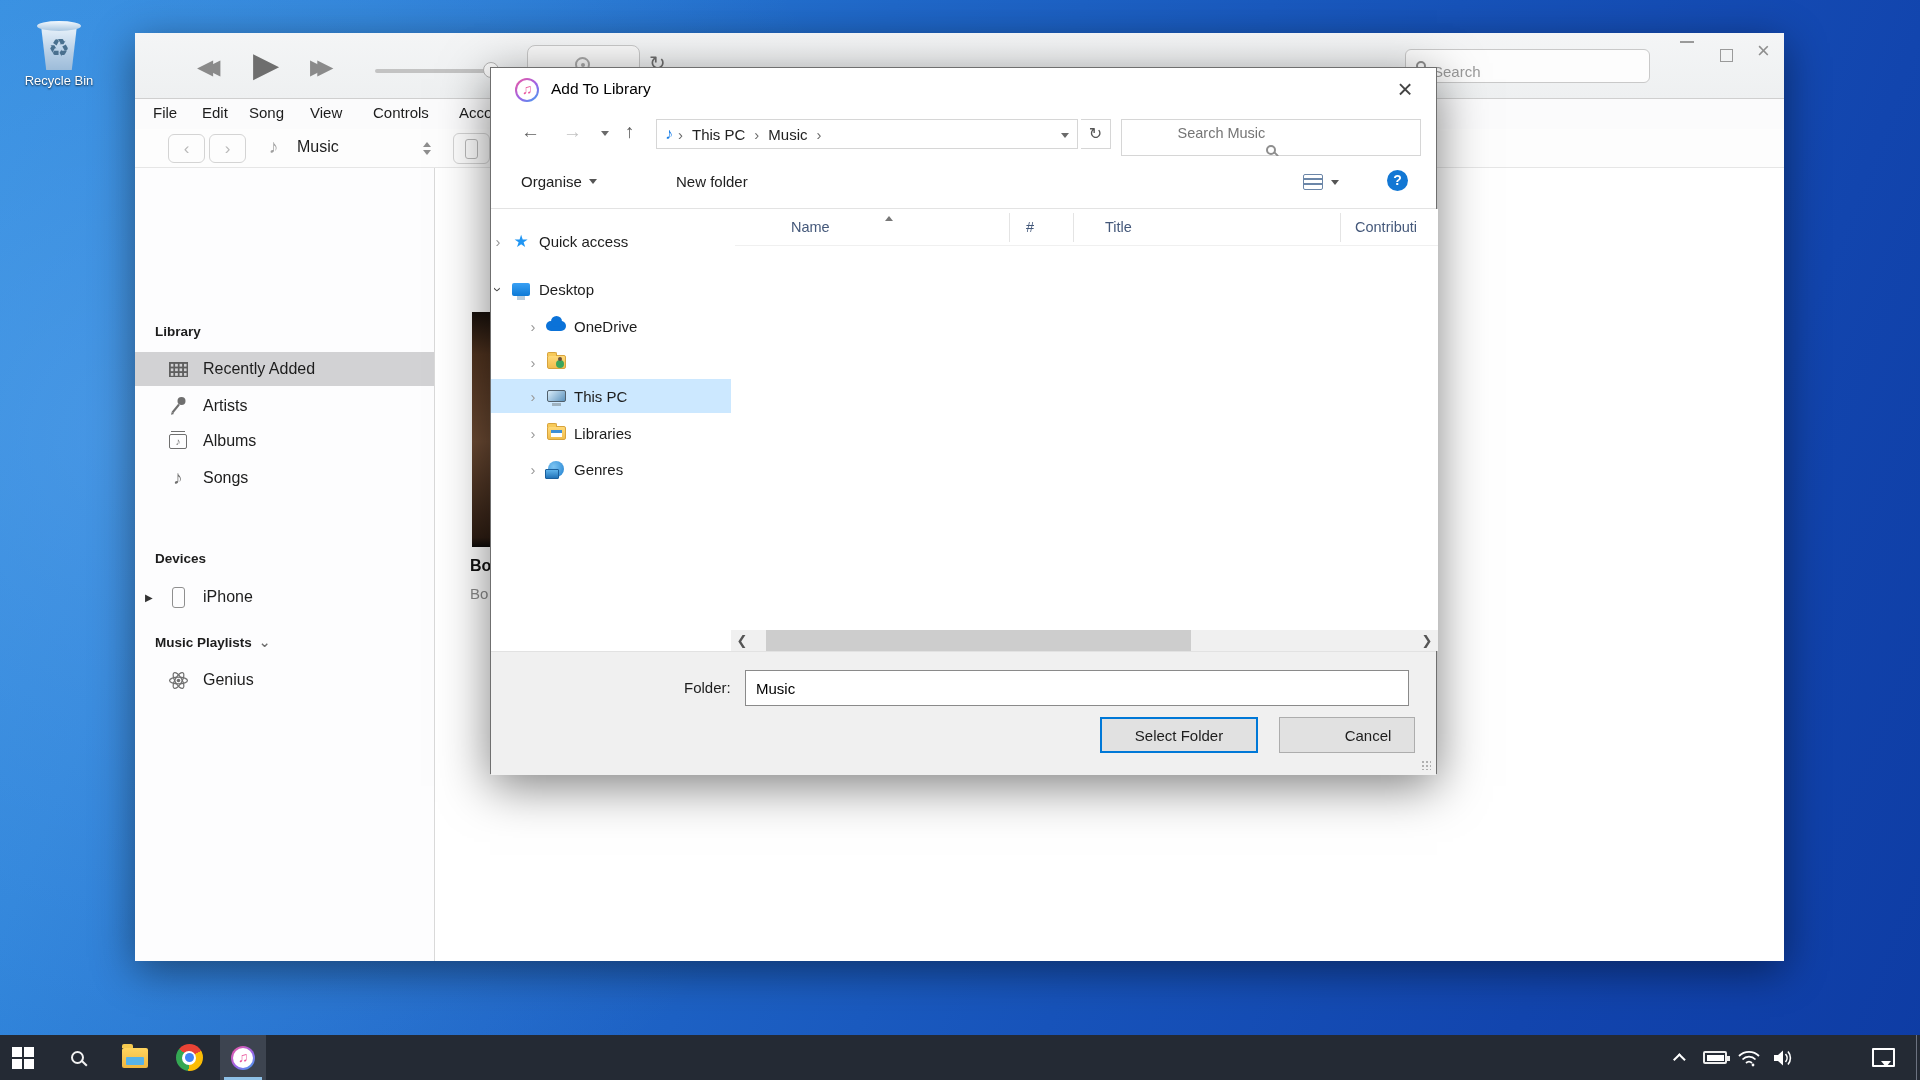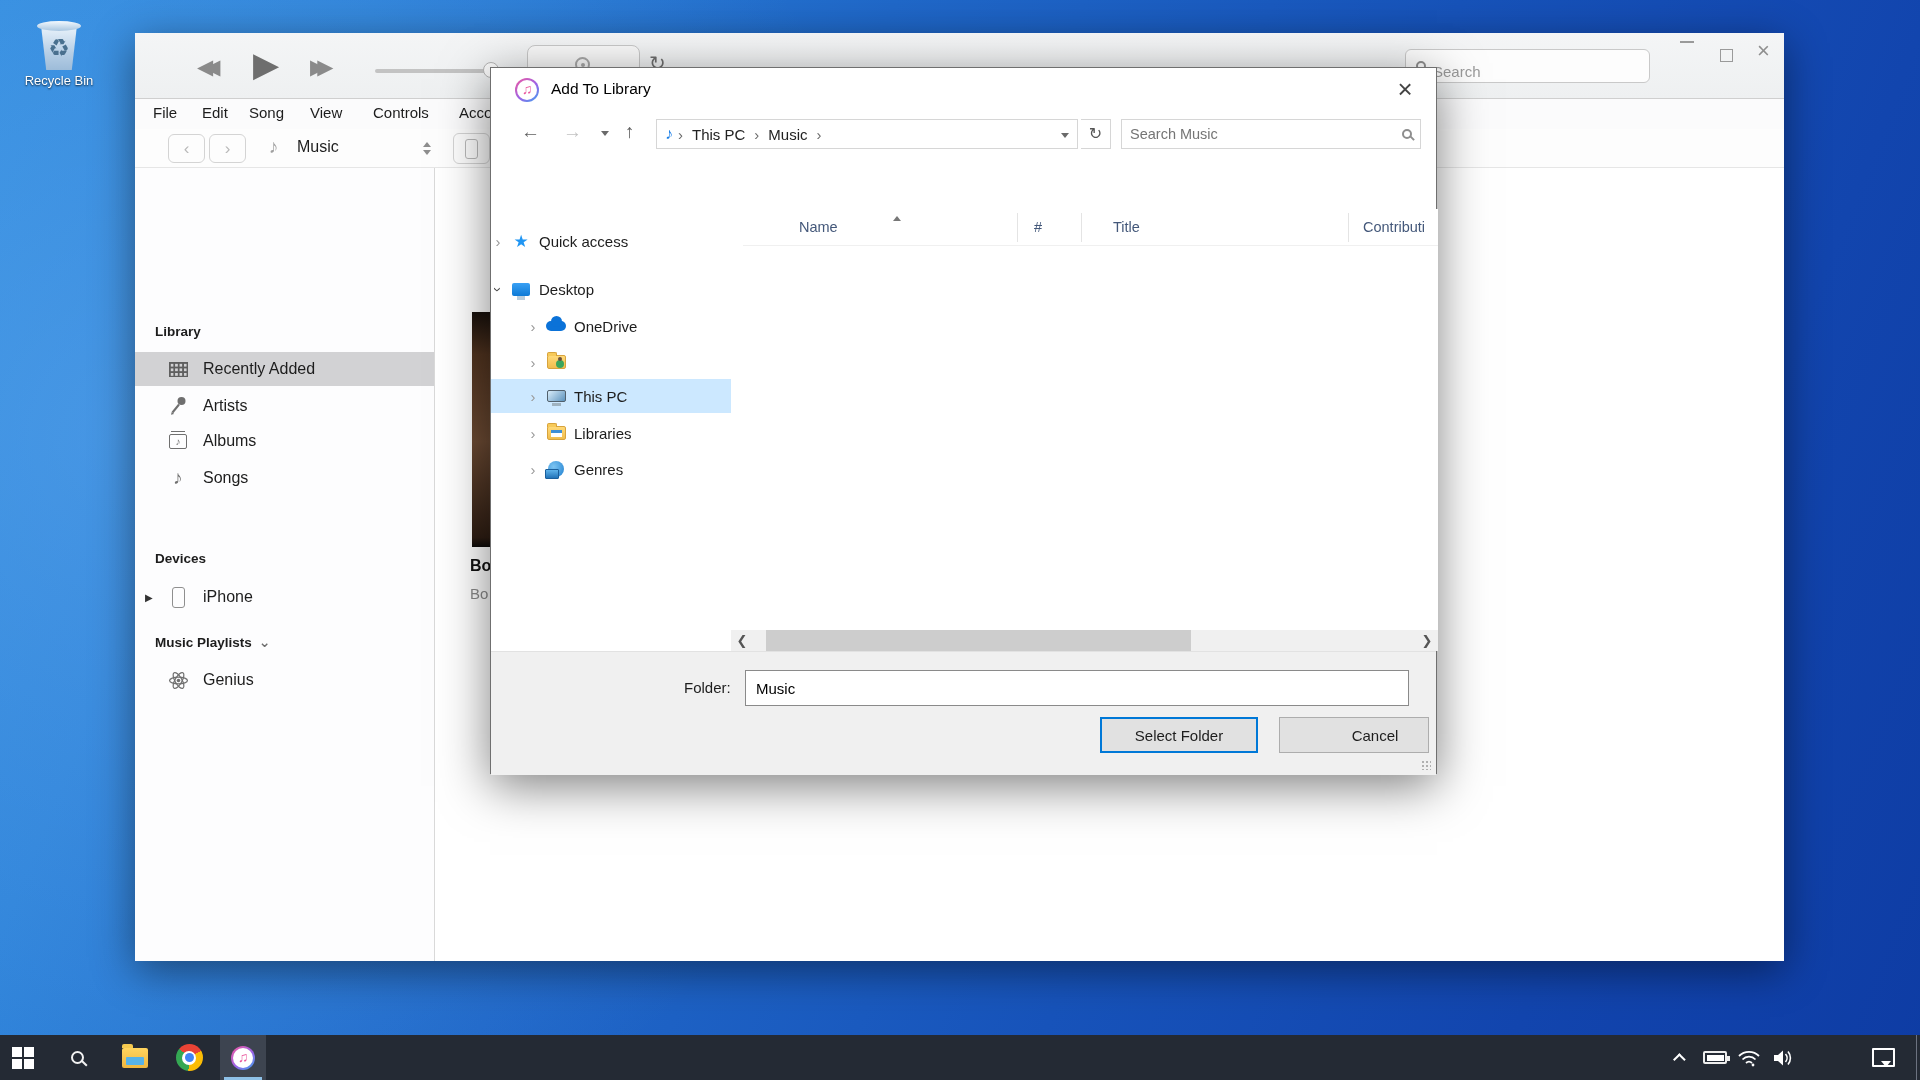--- a/index.html
+++ b/index.html
@@ -114,22 +114,22 @@
   #dn-chev { width:0; height:0; border:4.5px solid transparent; border-top:5.5px solid #6a6a6a; top:19px; }
   #breadcrumb { position:absolute; left:165px; top:7px; width:422px; height:30px; background:#fff;
     border:1px solid #d6d6d6; display:flex; align-items:center; font-size:15px; color:#222; }
   #breadcrumb .crumb { padding:0 4px; cursor:pointer; }
   #breadcrumb .sep { color:#6a6a6a; font-size:15px; padding:0 5px; cursor:pointer; }
   #bc-note { color:#1a7fe8; font-size:16px; padding-left:8px; }
   #bc-dd { position:absolute; right:8px; width:0; height:0; border:4.5px solid transparent;
     border-top:5.5px solid #6a6a6a; top:13px; }
   #dlg-refresh { position:absolute; left:590px; top:7px; width:30px; height:30px; border:1px solid #d6d6d6;
     border-left:none; background:#fff; text-align:center; line-height:28px; font-size:16px; color:#555; cursor:pointer; }
-  #dlg-search { position:absolute; left:630px; top:7px; width:300px; height:30px; background:#fff;
-    border:1px solid #d6d6d6; display:flex; align-items:center; padding:0 8px; }
+  #dlg-search { position:absolute; left:630px; top:7px; width:300px; height:37px; background:#fff;
+    border:1px solid #d6d6d6; display:flex; align-items:center; padding:0 8px;flex-direction:column; }
   #dlg-search input { border:none; outline:none; flex:1; font-size:14.5px; font-family:inherit; color:#333; }
   #dlg-search input::placeholder { color:#757575; }
 
   #dlg-toolbar { position:absolute; left:0; top:88px; width:100%; height:53px; background:#fff;
     border-bottom:1px solid #e3e3e3; }
   .tb-item { position:absolute; top:17px; font-size:15px; color:#222; cursor:pointer; }
   .tb-caret { display:inline-block; width:0; height:0; border:4px solid transparent;
     border-top:5px solid #555; margin-left:7px; vertical-align:middle; }
   #views-btn { position:absolute; left:812px; top:18px; width:20px; height:16px; cursor:pointer;
     border:1.5px solid #6b86a8; border-radius:2px;
@@ -165,21 +165,21 @@
   .fold .person::before { content:""; position:absolute; left:2px; top:-3px; width:4px; height:4px;
     border-radius:50%; background:#6b4f3a; }
   .fold .shelf { position:absolute; left:3px; top:3px; right:3px; height:7px; background:#fff;
     border-top:3px solid #3f8fd6; }
   .net-icon { width:16px; height:16px; border-radius:50%; position:relative;
     background:radial-gradient(circle at 35% 35%,#7cc4f2,#1d7fd0); }
   .net-icon::after { content:""; position:absolute; left:-3px; bottom:-2px; width:12px; height:8px;
     background:linear-gradient(#5db2ea,#2173b8); border:1px solid #1a5f9c; border-radius:1px; }
 
   #list-pane { position:absolute; left:240px; top:141px; width:707px; height:435px; background:#fff; overflow:hidden; }
-  #col-headers { position:absolute; left:12px; top:0; width:100%; height:37px; border-bottom:1px solid #f0f0f0; }
+  #col-headers { position:absolute; left:4px; top:0; width:100%; height:37px; border-bottom:1px solid #f0f0f0; }
   .col-h { position:absolute; top:10px; font-size:14.5px; color:#44587a; cursor:pointer; }
   .col-sep { position:absolute; top:4px; width:1px; height:29px; background:#e4e4e4; }
   #sort-caret { position:absolute; left:150px; top:3px; width:0; height:0; border:4px solid transparent;
     border-bottom:5px solid #777; }
   .file-row { position:absolute; left:0; width:100%; height:34px; display:flex; align-items:center;
     cursor:pointer; }
   .file-fold { width:17px; height:19px; margin:0 10px 0 42px; flex:none;
     background:linear-gradient(105deg,#ffe089,#efc257); border:1px solid #d8a33c; border-radius:2px; position:relative; }
   .file-fold::before { content:""; position:absolute; top:1px; left:-3px; width:3px; height:17px;
     background:#f9d470; border:1px solid #d8a33c; }
@@ -191,21 +191,21 @@
   #hthumb { position:absolute; left:35px; top:0; width:425px; height:21px; background:#cdcdcd; cursor:grab; }
 
   #dlg-footer { position:absolute; left:0; top:583px; width:100%; height:124px; background:#f0f0f0;
     border-top:1px solid #e2e2e2; }
   #folder-label { position:absolute; left:193px; top:27px; font-size:15px; color:#1d1d1d; }
   #folder-input { position:absolute; left:254px; top:18px; width:664px; height:36px; border:1px solid #8a8a8a;
     background:#fff; font-size:15px; font-family:inherit; padding:0 10px; color:#000; outline:none; }
   .dlg-btn { position:absolute; top:65px; height:36px; background:#e1e1e1; font-size:15px;
     font-family:inherit; color:#1d1d1d; cursor:pointer; }
   #btn-select { left:609px; width:158px; border:2px solid #0078d7; }
-  #btn-cancel { left:788px; width:150px; border:1px solid #adadad;padding-left:42px; }
+  #btn-cancel { left:788px; width:136px; border:1px solid #adadad;padding-left:42px; }
   #resize-grip { position:absolute; right:5px; bottom:5px; width:10px; height:10px;
     background-image:radial-gradient(#b0b0b0 1.2px, transparent 1.3px); background-size:4px 4px; cursor:nwse-resize; }
 
   
   #taskbar { left:0; top:1035px; width:1920px; height:45px; background:#242a34; display:flex;
     align-items:center; }
   .tb-icon { width:46px; height:45px; display:flex; align-items:center; justify-content:center;
     cursor:pointer; position:relative; flex:none; }
   .tb-icon.active { background:#3d4450; }
   .tb-icon.active::after { content:""; position:absolute; left:4px; right:4px; bottom:0; height:3px;
@@ -383,20 +383,27 @@
         <span class="sep">›</span>
         <span id="bc-dd"></span>
       </div>
       <div id="dlg-refresh">↻</div>
       <div id="dlg-search">
         <input placeholder="Search Music" style="">
         <span class="mag"></span>
       </div>
     </div>
 
+    <div id="dlg-toolbar">
+      <span class="tb-item" style="left:30px"><span>Organise</span><span class="tb-caret"></span></span>
+      <span class="tb-item" style="left:185px">New folder</span>
+      <span id="views-btn"></span>
+      <span id="views-caret"></span>
+      <span id="help-btn">?</span>
+    </div>
 
     <div id="tree-pane">
       <div class="tree-row" style="top:15px">
         <span class="t-chev">›</span>
         <span class="t-icon">
             <span class="qa-star">★</span>
           </span>
         <span>Quick access</span>
       </div>
       <div class="tree-row" style="top:63px">

